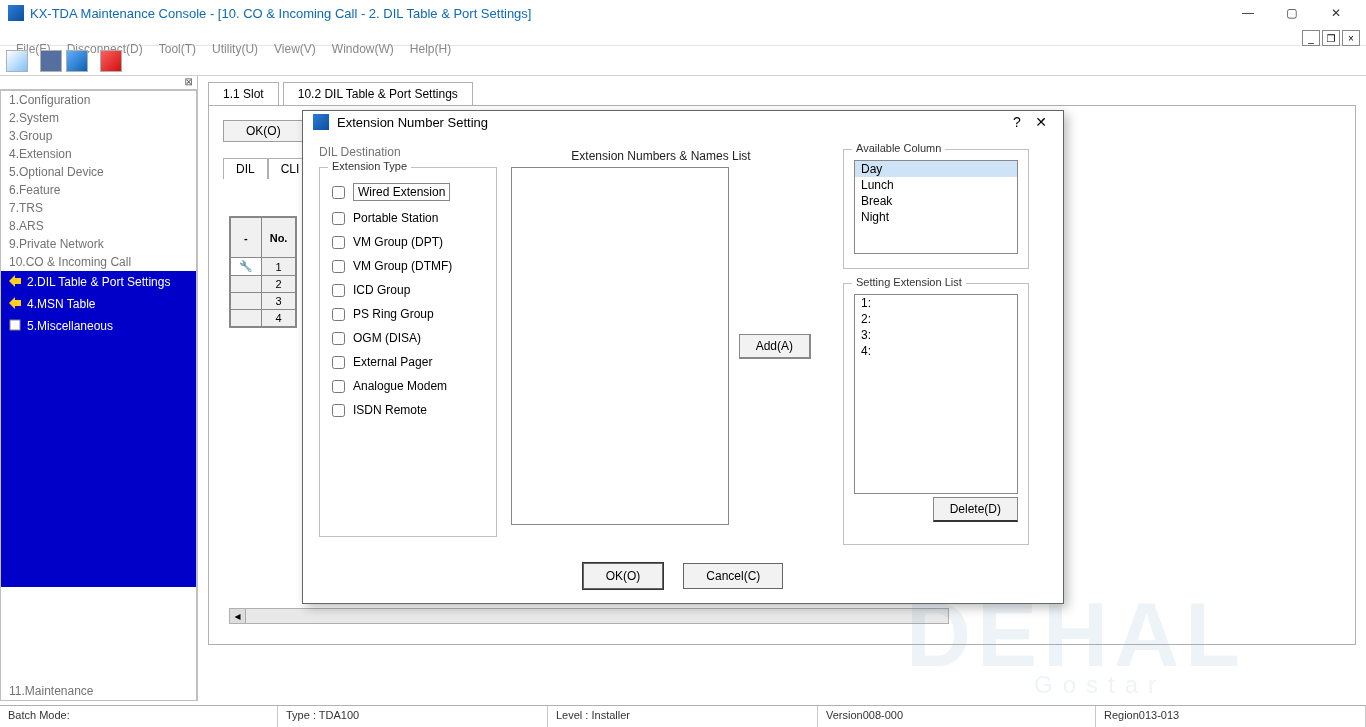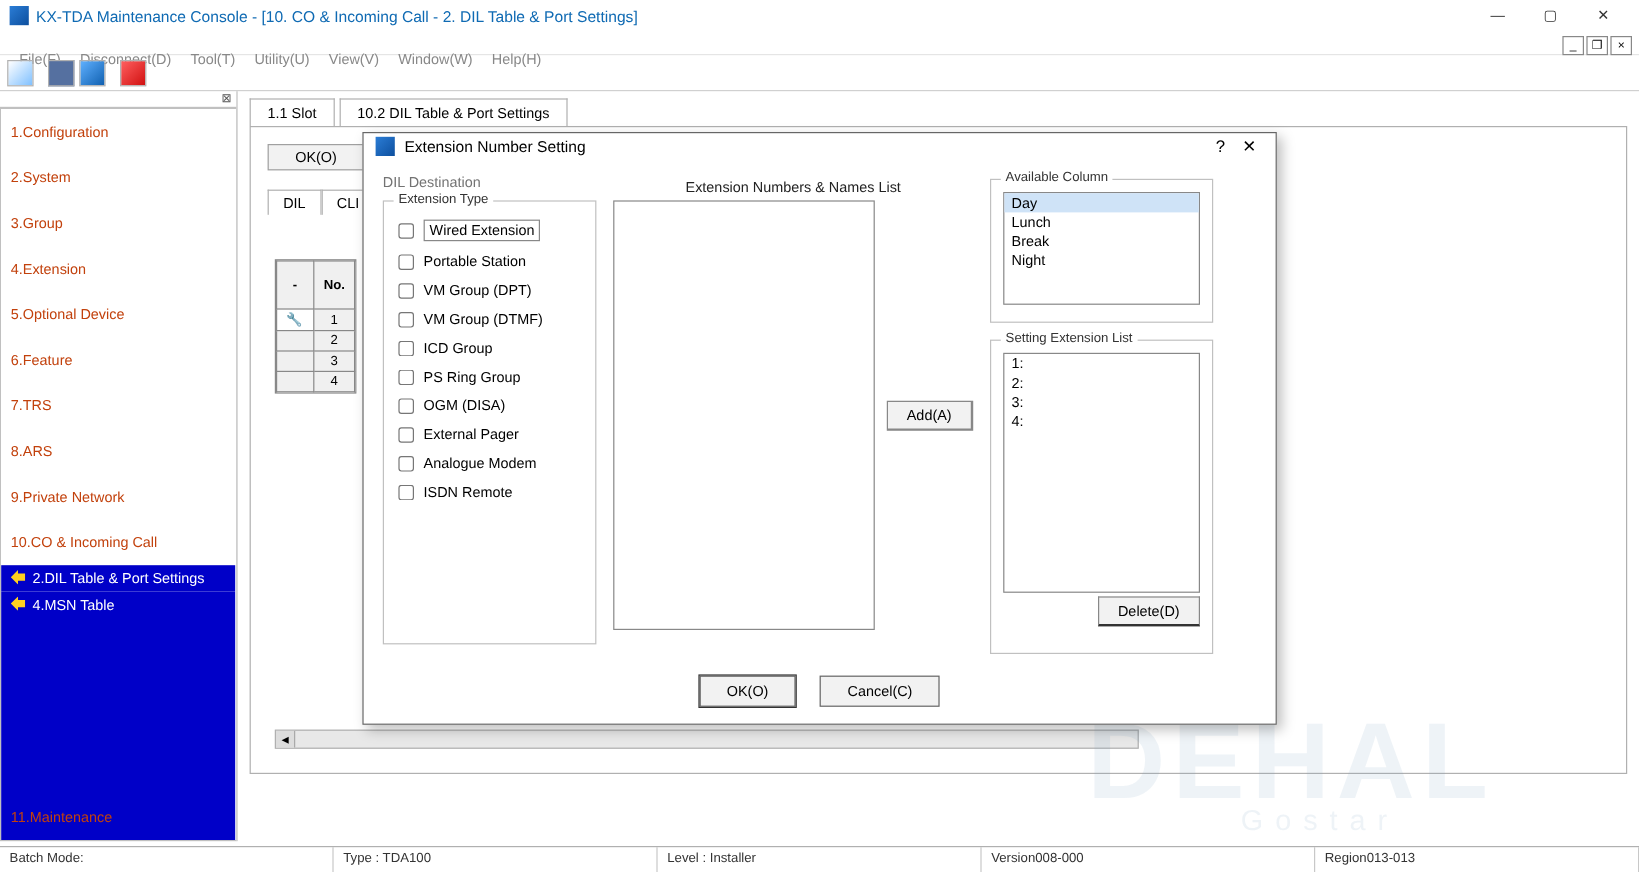--- a/index.html
+++ b/index.html
@@ -13,21 +13,21 @@
   .menubar span { padding:0 8px;margin-top:16px; }
   .mdibtns { position:absolute; right:6px; top:30px; display:flex; gap:0; }
   .mdibtn { width:18px; height:16px; border:1px solid #888; margin-left:2px; font-size:10px; display:flex; align-items:center; justify-content:center; background:#fff; }
   .toolbar { height:30px; border-bottom:1px solid #d0d0d0; display:flex; align-items:center; padding:0 6px; gap:4px; }
   .tbtn { width:22px; height:22px; border:1px solid #b0b0b0; background:#f6f6f6; }
   .tsep { width:4px; }
   .workspace { display:flex; height:625px; }
   .sidecol { width:198px; display:flex; flex-direction:column; border-right:1px solid #c0c0c0; }
   .sidecol .closer { height:14px; text-align:right; font-size:10px; color:#555; padding-right:4px; border-bottom:1px solid #c0c0c0; }
   .navtree { flex:1; overflow:auto; border:1px solid #c0c0c0; margin:0; background:#fff; position:relative; }
-  .navitem { padding:12px 8px; border-bottom:0; cursor:default; color:#c2410c; }
+  .navitem { padding:2px 8px; border-bottom:0; cursor:default; color:#737373; }
   .navsub { padding:4px 8px 4px 26px; color:#fff; background:#0000c8; position:relative; }
   .navsub.sel { background:#0000c8; }
   .navsub .ico { position:absolute; left:8px; top:4px; width:12px; height:12px; }
   .navitem.bottom { position:absolute; bottom:0; left:0; right:0; }
   .navblue { background:#0000c8; color:#fff; }
   .navsub .ico svg { display:block; }
   .content { flex:1; position:relative; padding:6px 10px; }
   .tabs { display:flex; gap:4px; }
   .tab { border:1px solid #b0b0b0; padding:4px 14px; background:#fff; border-bottom:none; }
   .tab.on { background:#fff; }
@@ -130,20 +130,28 @@
         <span>2.DIL Table &amp; Port Settings</span>
       </div>
       <div class="navsub">
         <span class="ico">
             <svg width="12" height="12">
               <polygon points="0,6 6,0 6,3 12,3 12,9 6,9 6,12" fill="#ffd020"></polygon>
             </svg>
           </span>
         <span>4.MSN Table</span>
       </div>
+      <div class="navsub">
+        <span class="ico">
+            <svg width="12" height="12">
+              <rect x="1" y="1" width="10" height="10" fill="#fff" stroke="#888"></rect>
+            </svg>
+          </span>
+        <span>5.Miscellaneous</span>
+      </div>
       <div class="navblue" style="height:250px;"></div>
       <div class="navitem bottom">11.Maintenance</div>
     </div>
   </div>
 
   <div class="content">
     <div class="tabs">
       <div class="tab">1.1 Slot</div>
       <div class="tab on">10.2 DIL Table &amp; Port Settings</div>
     </div>
@@ -250,21 +258,21 @@
       <div style="width:300px;">
         <div class="listhdl" style="text-align:center; margin-top:-18px;">Extension Numbers &amp; Names List</div>
         <div style="display:flex; align-items:center; gap:10px;">
           <div class="listbox" style="width:222px; height:358px;"></div>
           <div>
             <div class="addbtn">Add(A)</div>
           </div>
         </div>
       </div>
 
-      <div style="width:186px; margin-top:-18px;">
+      <div style="width:186px; margin-top:-18px;margin-left:18px;">
         <div class="fieldset" style="height:120px; margin-bottom:14px;">
           <div class="legend">Available Column</div>
           <div class="listbox" style="height:94px;">
             <div class="li sel">Day</div>
             <div class="li">Lunch</div>
             <div class="li">Break</div>
             <div class="li">Night</div>
           </div>
         </div>
         <div class="fieldset" style="height:262px;">

